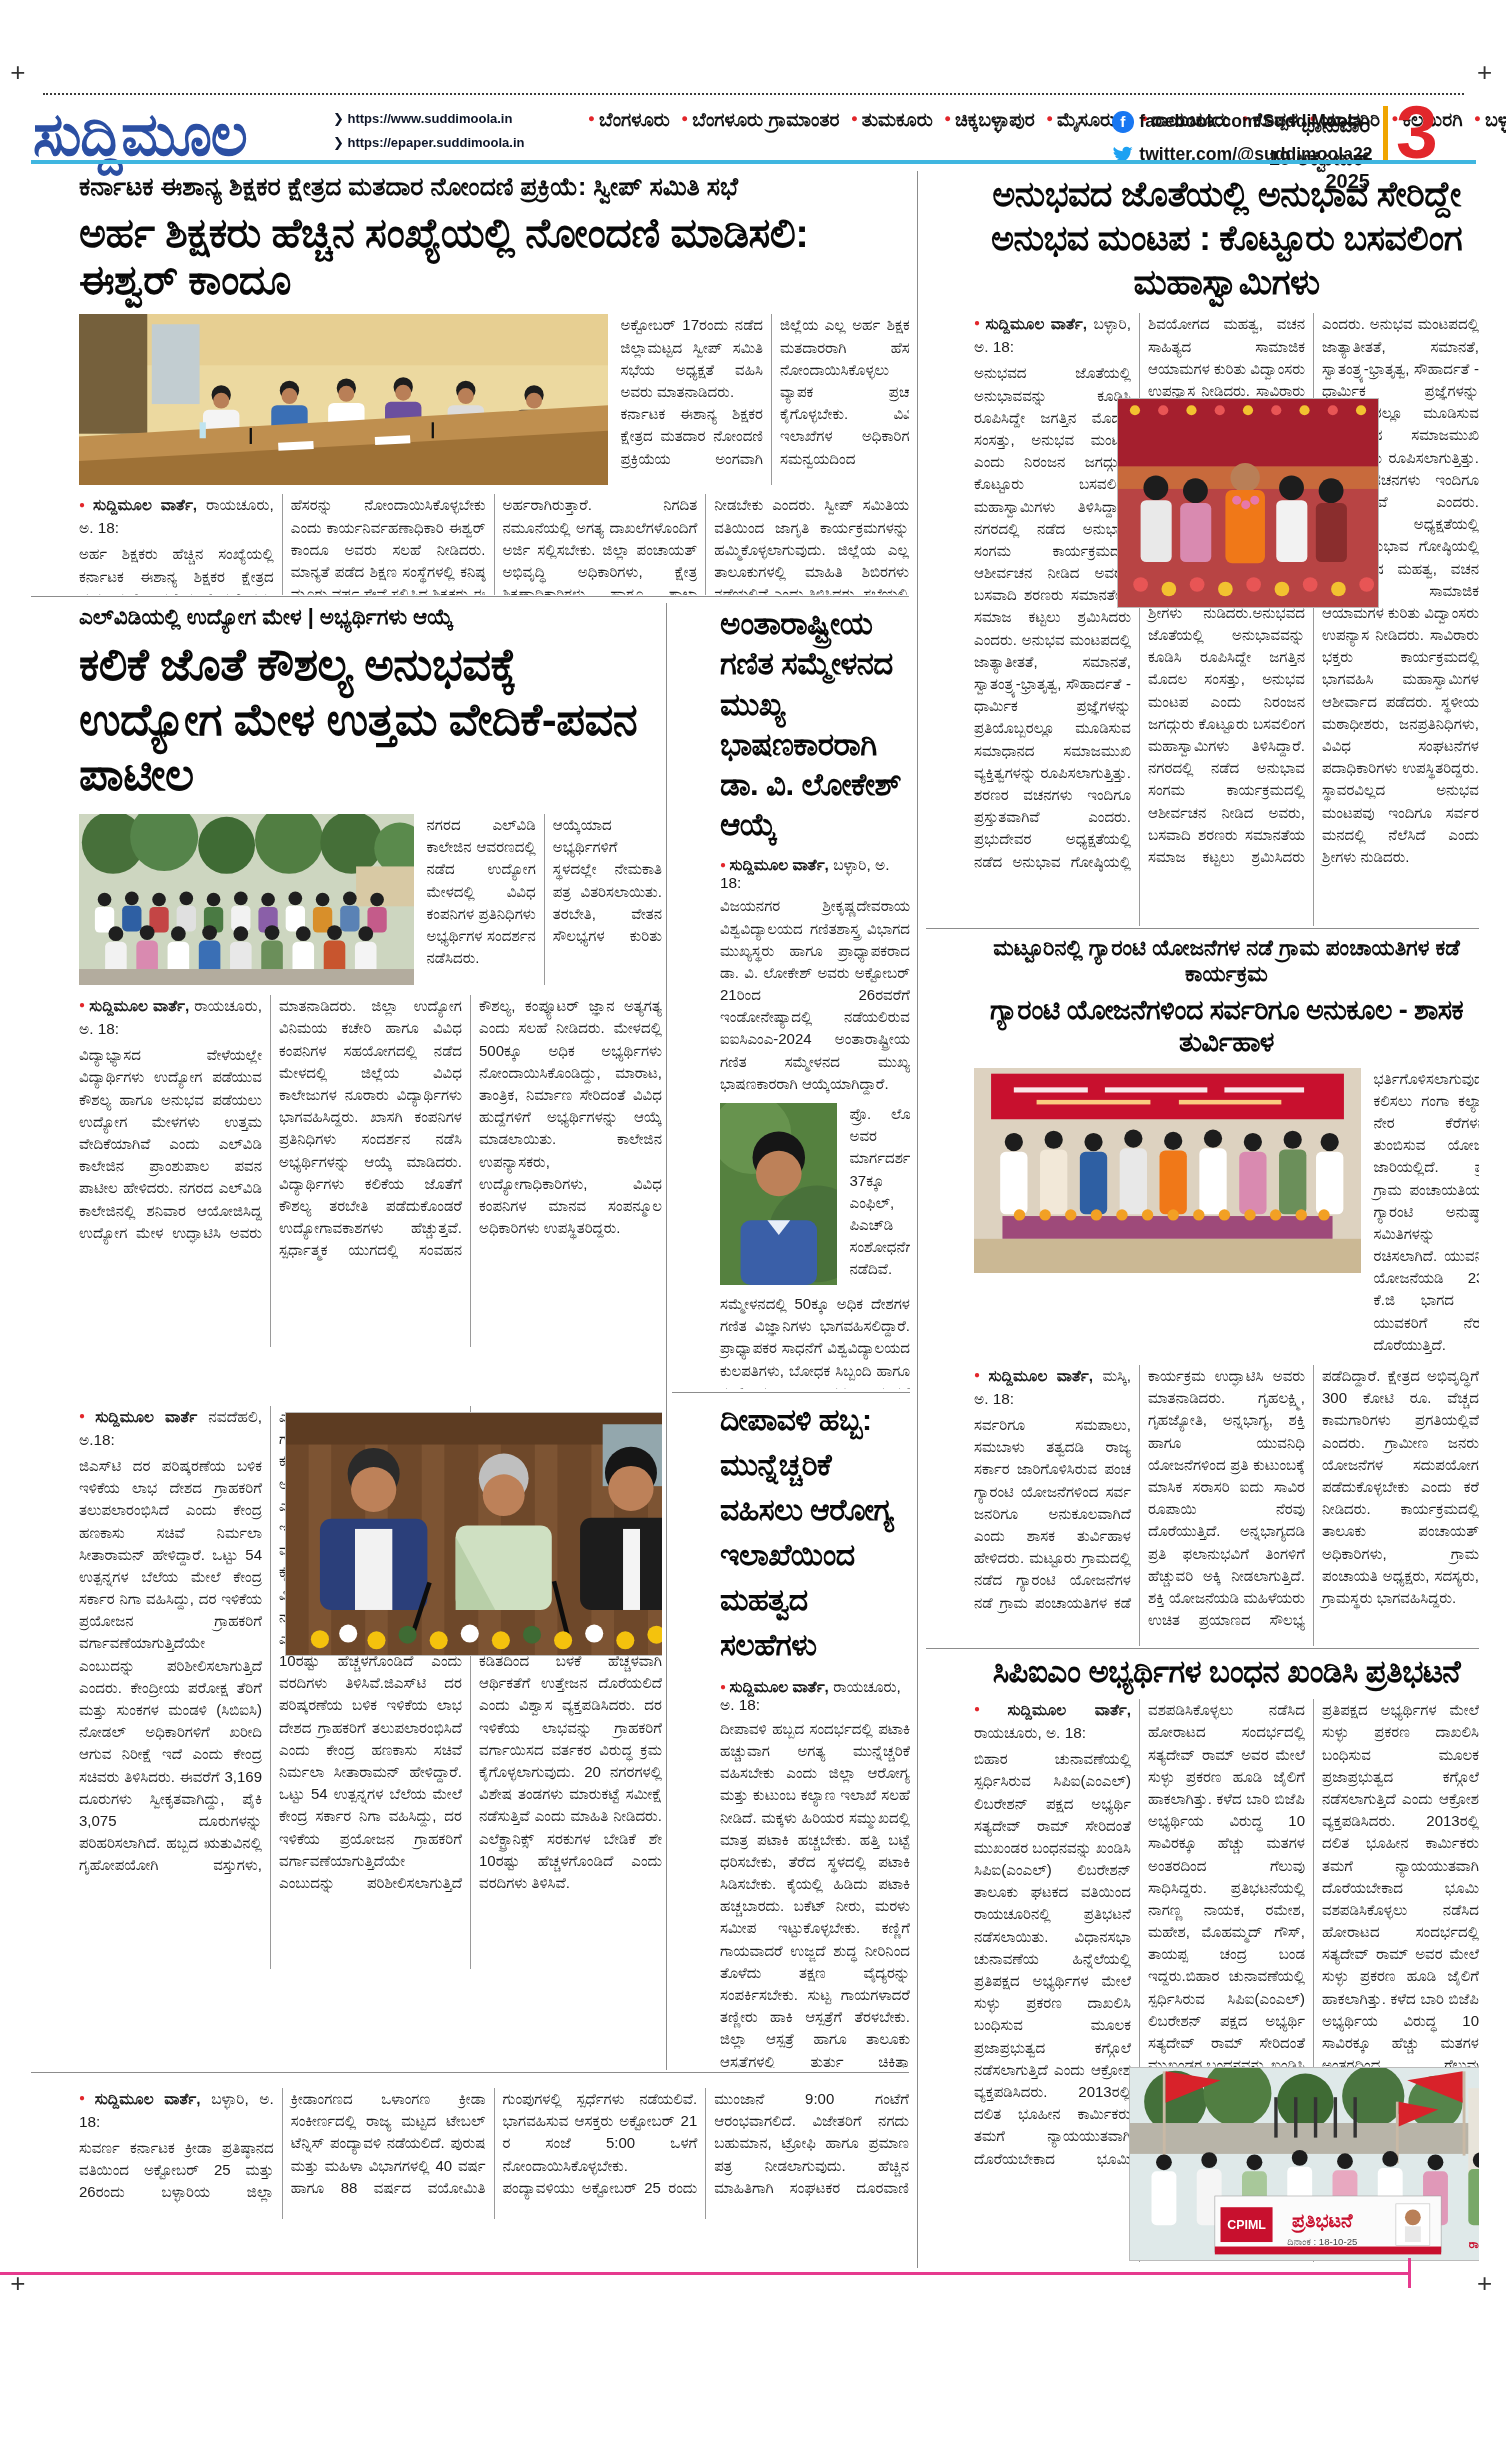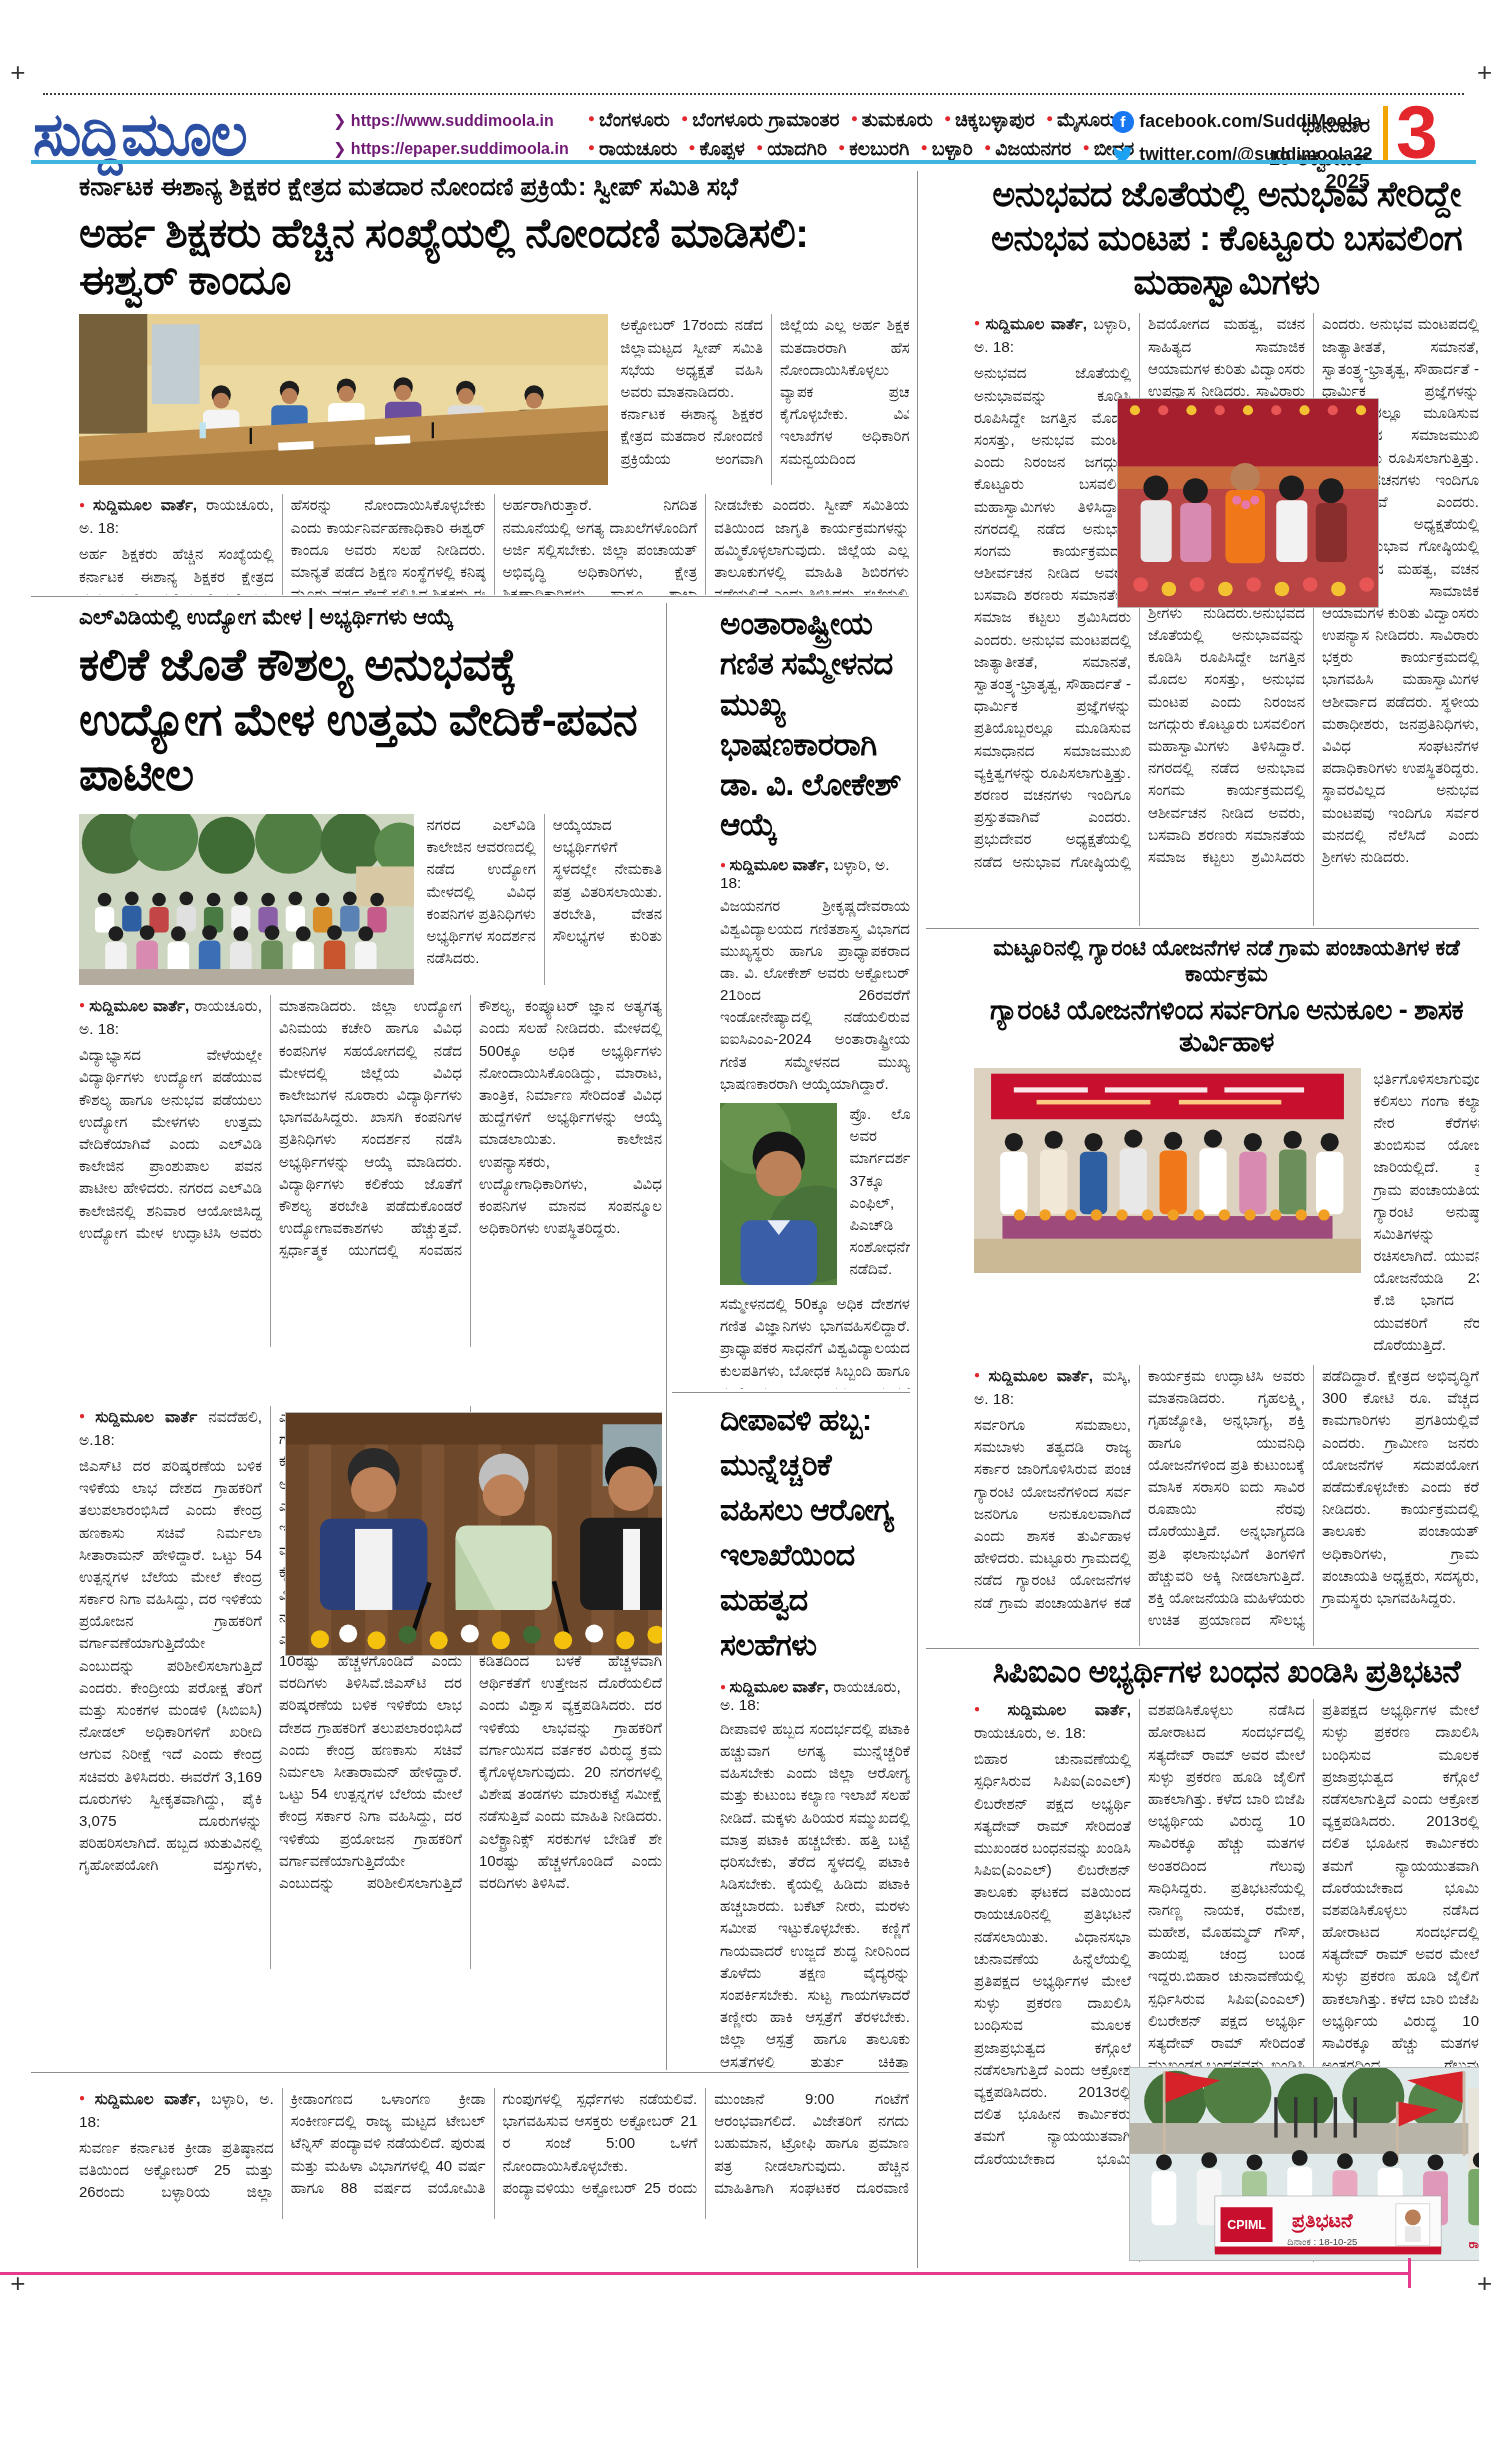--- a/index.html
+++ b/index.html
@@ -6,23 +6,23 @@
   html,body{background:#888;}
   .page{position:relative;width:1507px;height:2462px;background:#ffffff;
         font-family:"Liberation Sans","DejaVu Sans",sans-serif;color:#141414;overflow:hidden;}
   section{position:absolute;overflow:hidden;padding-left:48px;}
   .crop{position:absolute;color:#333;font-size:26px;font-weight:400;}
   .dotline{position:absolute;left:43px;top:93px;width:1421px;border-top:2.3px dotted #3a3a3a;}
   
   .logo{position:absolute;left:33px;top:101px;font-size:57px;font-weight:900;color:#2b4fa3;
         letter-spacing:-1.1px;transform:scaleY(1.05);}
   .urls{position:absolute;left:333px;top:111px;display:flex;flex-direction:column;gap:9px;}
-  .url{font-size:16px;font-weight:800;color:#701a75;white-space:nowrap;}
+  .url{font-size:13px;font-weight:800;color:#0f172a;white-space:nowrap;}
   .url::before{content:"❯ ";font-weight:700;}
-  .cities{position:absolute;left:588px;top:109px;width:500px;display:flex;flex-direction:column;gap:7px;}
+  .cities{position:absolute;left:588px;top:109px;width:500px;display:flex;flex-direction:row;gap:25px;}
   .cityrow{display:flex;flex-wrap:nowrap;gap:11.4px;font-size:19px;font-weight:800;white-space:nowrap;}
   .city::before{content:"●";color:#e2262b;font-size:0.6em;vertical-align:30%;margin-right:4px;}
   .social{position:absolute;left:1112px;top:111px;display:flex;flex-direction:column;gap:11.4px;}
   .socrow{display:flex;align-items:center;gap:5.7px;font-size:17.6px;font-weight:800;white-space:nowrap;}
   .fbicon{display:inline-flex;width:21.6px;height:21.6px;border-radius:50%;background:#1877f2;color:#fff;
           align-items:center;justify-content:center;font-size:15.4px;font-weight:900;}
   .twicon{display:inline-block;width:21.6px;height:21.6px;}
   .daydate{position:absolute;left:1228px;top:114px;width:142px;text-align:right;
            display:flex;flex-direction:column;gap:10.2px;font-size:20px;font-weight:800;}
   .orangebar{position:absolute;left:1383px;top:106px;width:4.5px;height:55px;background:#f0a500;}

